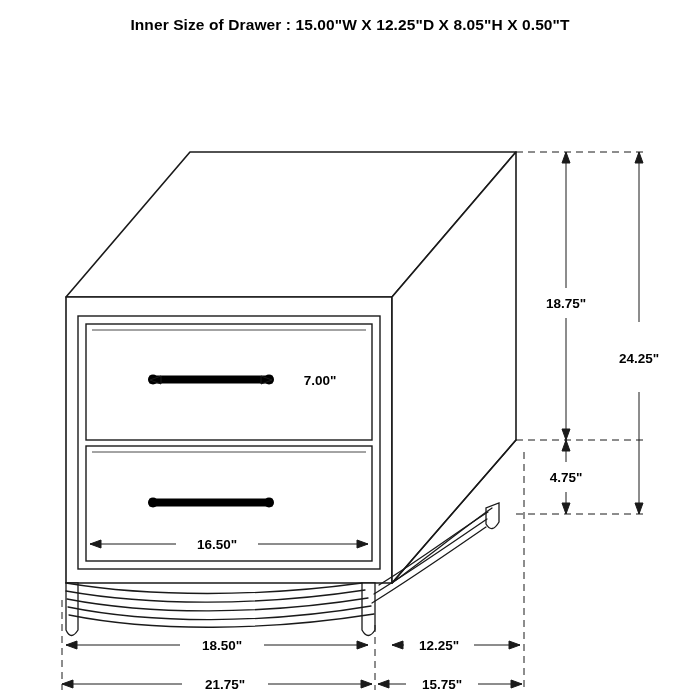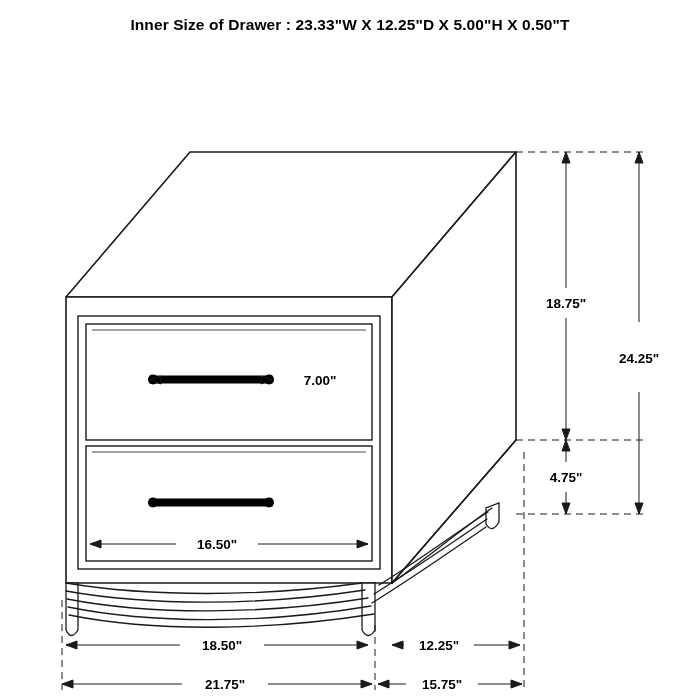--- a/index.html
+++ b/index.html
@@ -42,21 +42,21 @@
     font-size: 13.5px;
     font-weight: bold;
     fill: #000000;
   }
 </style>
 </head>
 <body>
 
 <div id="stage">
 
-  <div id="title">Inner Size of Drawer : 23.33"W X 12.25"D X 5.00"H X 0.50"T</div>
+  <div id="title">Inner Size of Drawer : 15.00"W X 12.25"D X 8.05"H X 0.50"T</div>
 
   <svg id="drawing" viewBox="0 0 700 700">
 
     <g fill="#ffffff" stroke="#1a1a1a" stroke-width="1.6" stroke-linejoin="round">
 
       <polygon points="190,152 516,152 392,297 66,297"></polygon>
 
       <polygon points="66,297 392,297 392,583 66,583"></polygon>
 
       <polygon points="392,297 516,152 516,440 392,583"></polygon>

